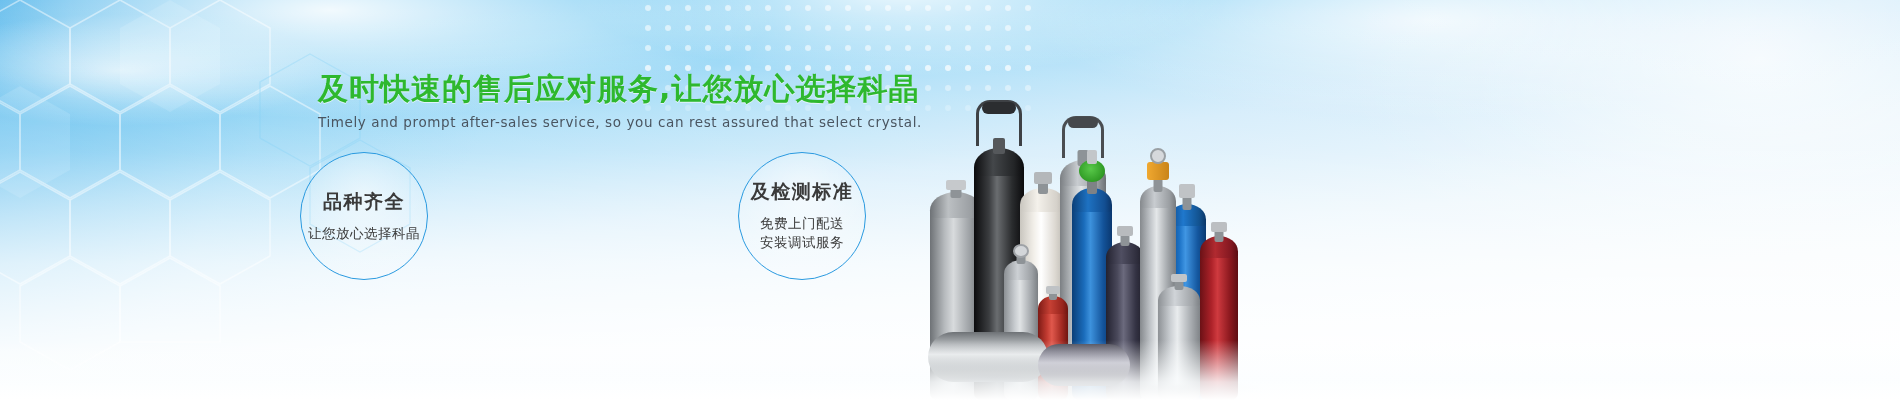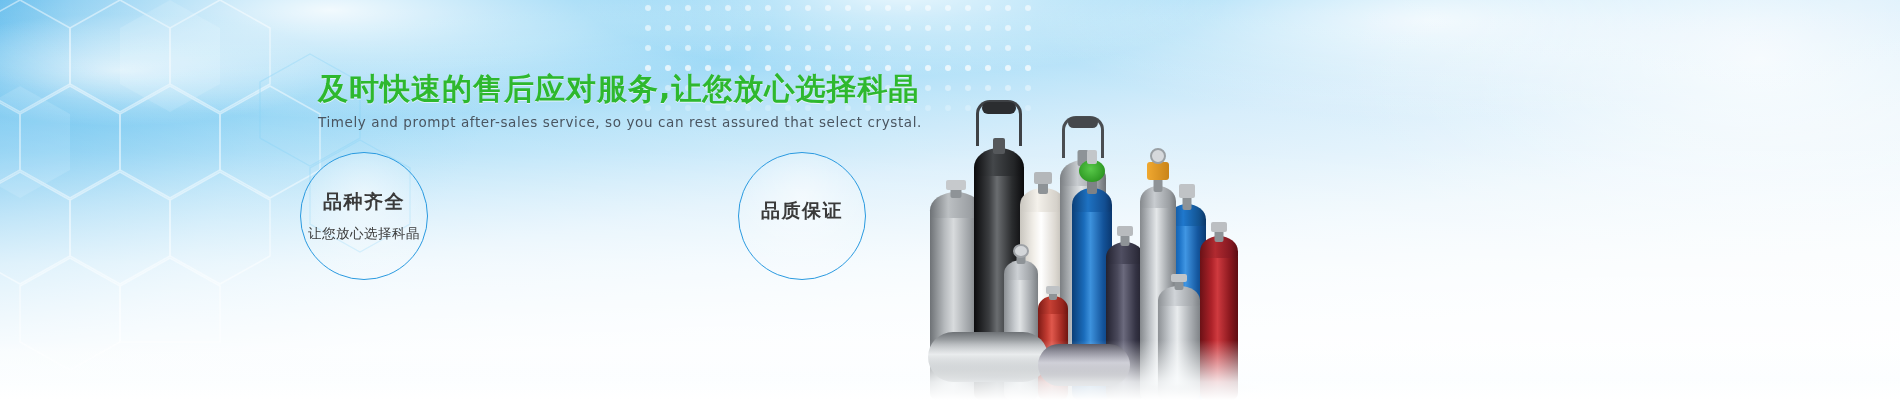--- a/index.html
+++ b/index.html
@@ -327,21 +327,25 @@
     <div class="badge badge-1">
       <div class="badge-title">品种齐全</div>
       <div class="badge-lines">
         <div>让您放心选择科晶</div>
       </div>
     </div>
 
 
 
     <div class="badge badge-4">
-      <div class="badge-title">品质保证</div>
+      <div class="badge-title">及检测标准</div>
+      <div class="badge-lines">
+        <div>免费上门配送</div>
+        <div>安装调试服务</div>
+      </div>
     </div>
 
   </div>
 
   <div class="cylinders">
 
     <div class="cyl" style="left:30px; width:52px; height:220px;">
       <div class="body" style="height:190px; background:linear-gradient(to right,#6e7276 0%,#b6babd 28%,#d8dbdd 45%,#9a9ea2 78%,#65686c 100%);"></div>
       <div class="shoulder" style="bottom:182px; width:52px; height:26px; background:linear-gradient(to right,#6e7276 0%,#bcc0c3 35%,#9a9ea2 80%,#65686c 100%);"></div>
       <div class="neck" style="bottom:202px; width:11px; height:12px;"></div>

